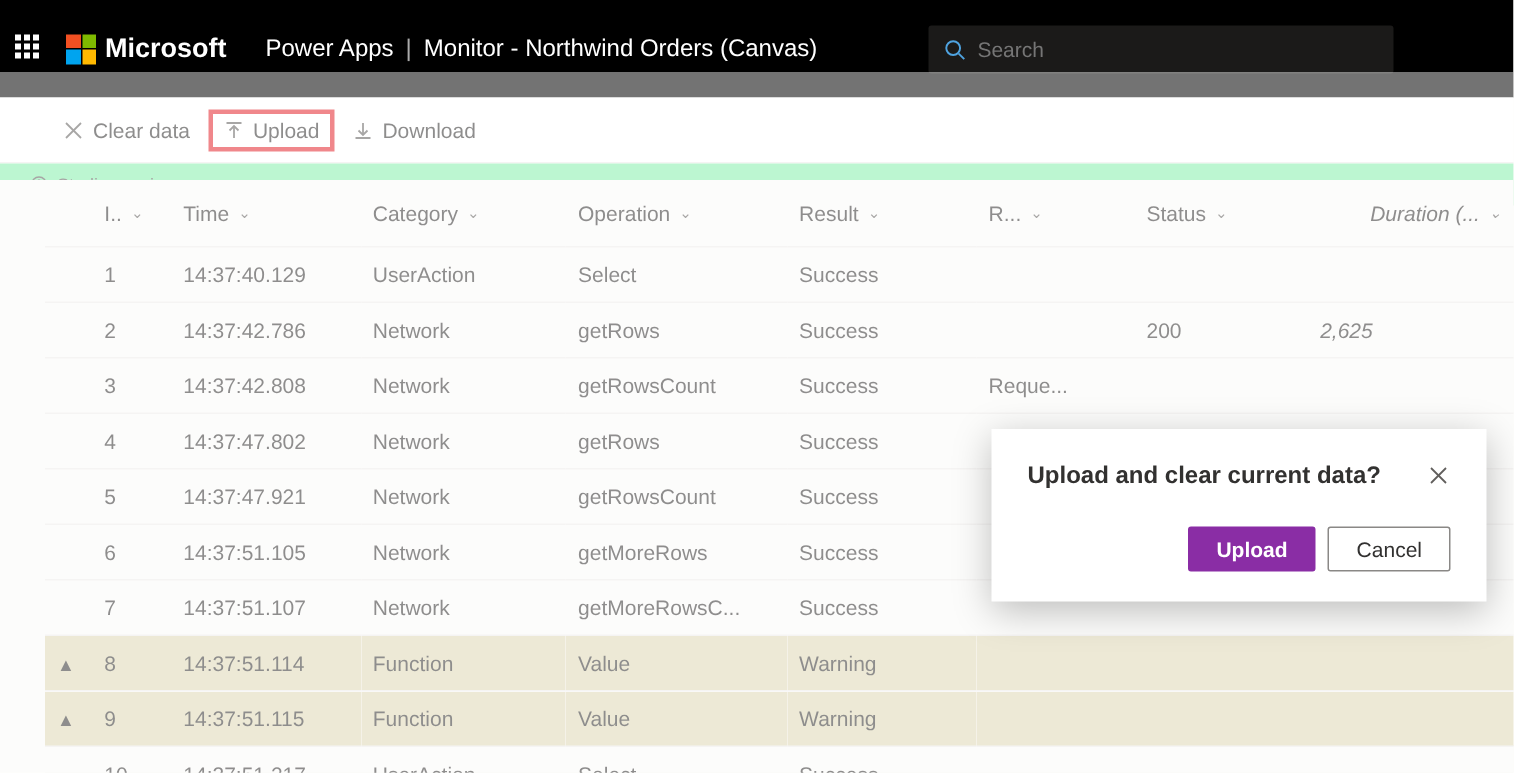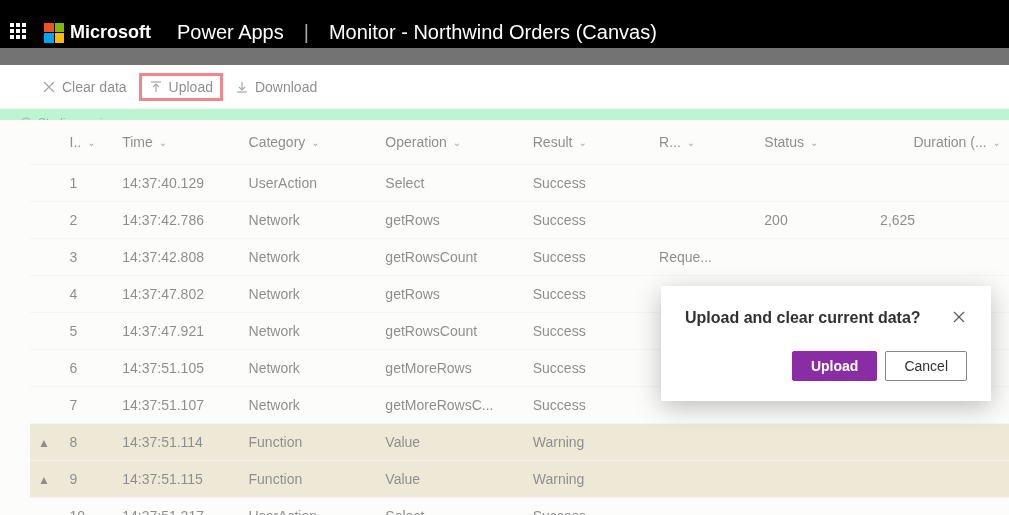--- a/index.html
+++ b/index.html
@@ -4,21 +4,21 @@
   <style>
     * { box-sizing: border-box; margin: 0; padding: 0; }
     body { font-family: "Segoe UI", Arial, sans-serif; font-size: 14px; color: #323130; background: #fff; width: 1009px; height: 515px; overflow: hidden; position: relative; }
     
     .topbar { background: #000; color: #fff; height: 65px; display: flex; align-items: center; padding: 0 10px; gap: 14px; }
     .waffle { width: 20px; height: 20px; display: grid; grid-template-columns: repeat(3,4px); grid-template-rows: repeat(3,4px); gap: 2px; }
     .waffle span { background: #fff; width: 4px; height: 4px; }
     .mslogo { display: flex; align-items: center; gap: 6px; font-size: 18px; font-weight: 600; }
     .mslogo-sq { width: 20px; height: 20px; display: grid; grid-template-columns: 1fr 1fr; grid-template-rows: 1fr 1fr; gap: 1px; }
     .mslogo-sq span:nth-child(1){background:#f25022}.mslogo-sq span:nth-child(2){background:#7fba00}.mslogo-sq span:nth-child(3){background:#00a4ef}.mslogo-sq span:nth-child(4){background:#ffb900}
-    .title-block { display: flex; align-items: center; gap: 20px; font-size: 20px; margin-left: 12px; }
+    .title-block { display: flex; align-items: center; gap: 8px; font-size: 16px; margin-left: 12px; }
     .title-divider { color: #aaa; }
     .searchbox { margin-left: 60px; background: #1b1a19; border-radius: 2px; height: 32px; display: flex; align-items: center; padding: 0 10px; width: 310px; gap: 8px; }
     .searchbox input { background: transparent; border: none; color: #fff; font-size: 14px; width: 100%; outline: none; }
     .search-icon-svg { stroke: #4fa3e0; }
 
     .cmdbar { height: 44px; display: flex; align-items: center; padding: 0 32px; gap: 2px; border-bottom: 1px solid #edebe9; background: #fff; }
     .cmd { display: flex; align-items: center; gap: 6px; padding: 6px 10px; cursor: pointer; color: #323130; }
     .cmd svg { stroke: #605e5c; }
     .upload-highlight { border: 3px solid #e3262d; padding: 3px 7px; }
 
@@ -32,21 +32,21 @@
     .grid th { color: #323130; font-weight:400; padding-top:14px; padding-bottom:14px;}
     .grid tbody tr { border-top: 1px solid #edebe9; }
     .col-warn { width: 30px; text-align:center; }
     .col-id { width: 50px; text-align: right; padding-right: 18px;}
     .col-time { width: 120px; }
     .col-cat { width: 130px; }
     .col-op { width: 140px; }
     .col-res { width: 120px; margin-left: 11px; }
     .col-rtype { width: 100px; }
     .col-status { width: 110px; text-align:right;}
-    .col-dur { width: 130px; text-align: right; padding-right: 10px;}
+    .col-dur { width: 130px; text-align: right; padding-right: 10px; font-style: italic;}
     .row-warn { background: #dfd8b4; }
     .chev { font-size: 10px; color:#605e5c; margin-left:2px;}
     .th-label { display:inline-flex; align-items:center; gap:4px; }
     .warn-ic { font-size:12px; color:#323130;}
 
     .dialog { position: absolute; right: 18px; top: 286px; width: 330px; background: #fff; box-shadow: 0 6px 24px rgba(0,0,0,0.25); padding: 22px 24px 20px; z-index: 20;}
     .dialog-head { display:flex; justify-content:space-between; align-items:flex-start; }
     .dialog-title { font-size: 16px; font-weight: 700; line-height:1.3; padding-right:10px;}
     .dialog-close { cursor:pointer; font-size:14px; color:#605e5c; padding:2px;}
     .dialog-body { margin-top: 14px; color:#605e5c; line-height:1.4; }
@@ -77,20 +77,27 @@
         <span></span>
         <span></span>
       </div>
     <span>Microsoft</span>
   </div>
   <div class="title-block">
     <span>Power Apps</span>
     <span class="title-divider">|</span>
     <span>Monitor - Northwind Orders (Canvas)</span>
   </div>
+  <div class="searchbox">
+    <svg class="search-icon-svg" width="16" height="16" viewBox="0 0 16 16" fill="none" stroke-width="1.4">
+        <circle cx="7" cy="7" r="5"></circle>
+        <line x1="11" y1="11" x2="15" y2="15"></line>
+      </svg>
+    <input type="text" placeholder="Search" style="">
+  </div>
 </div>
 
 <div class="cmdbar">
   <div class="cmd">
     <svg width="14" height="14" viewBox="0 0 14 14" fill="none" stroke="#605e5c" stroke-width="1.2">
         <line x1="2" y1="2" x2="12" y2="12"></line>
         <line x1="12" y1="2" x2="2" y2="12"></line>
       </svg>
     <span>Clear data</span>
   </div>

